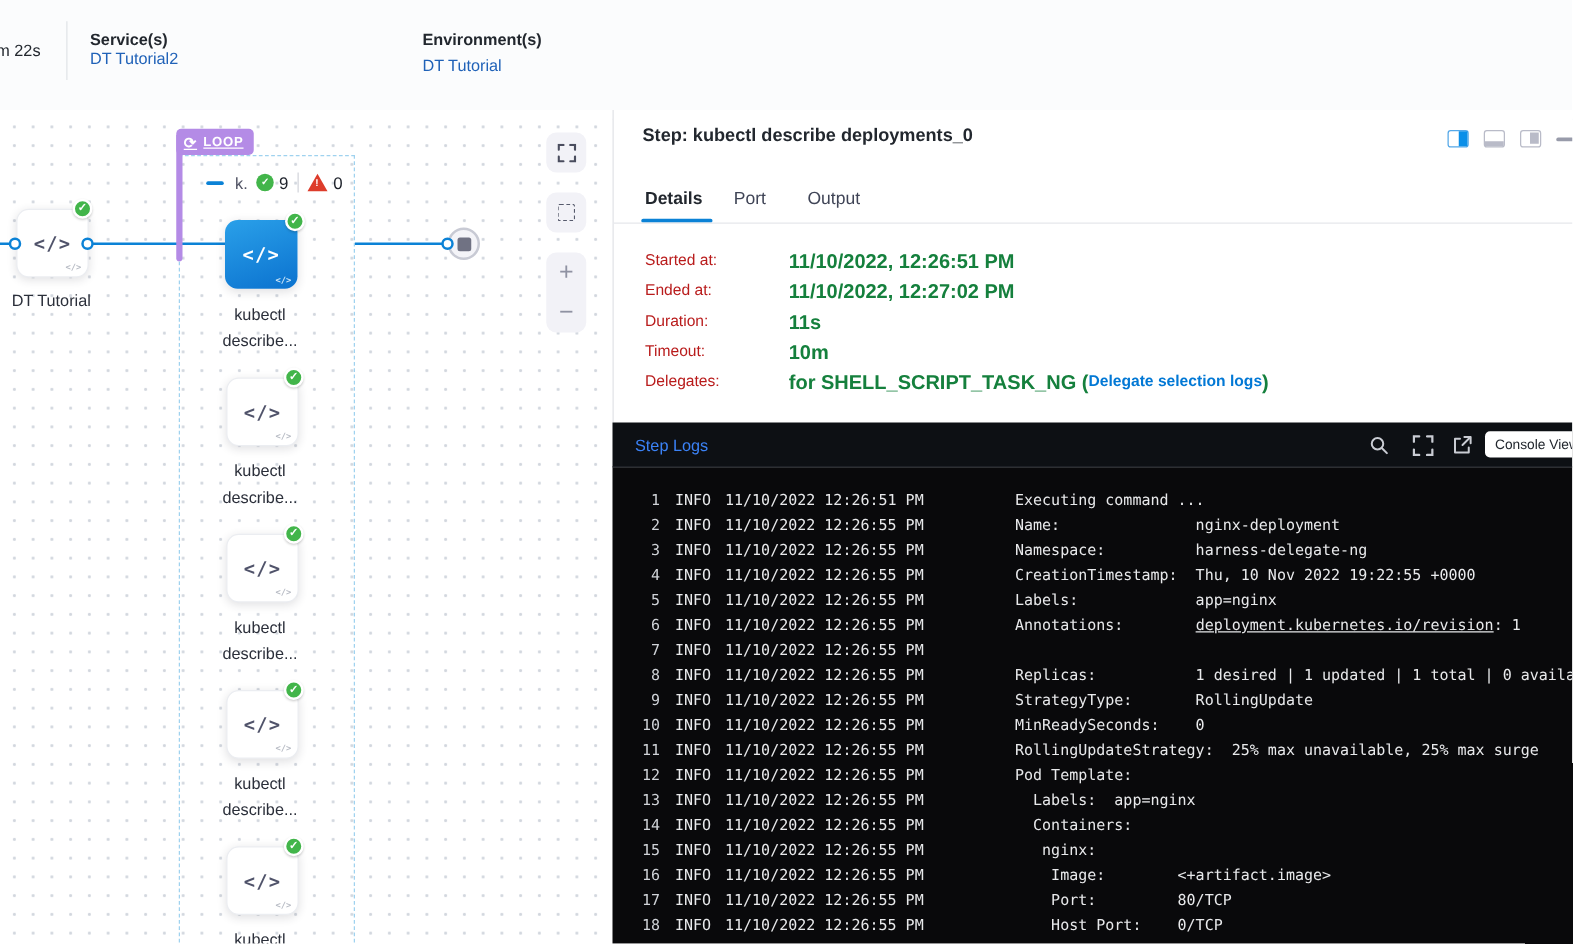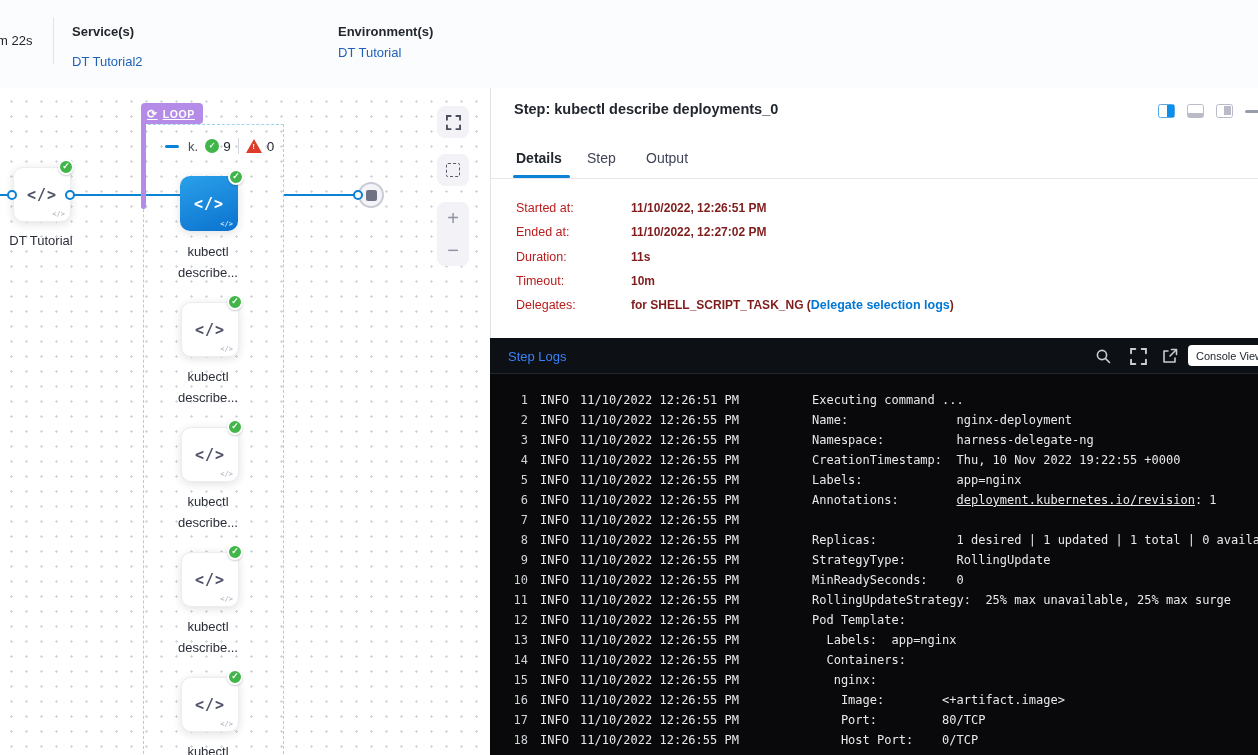--- a/index.html
+++ b/index.html
@@ -68,21 +68,21 @@
   .li-gray { border:1.5px solid #b9bbc8; background:#fff; }
   .li-gray .strip-b { position:absolute; left:0; bottom:0; width:100%; height:4px; background:#b9bbc8; }
   .li-gray .strip-r { position:absolute; right:1px; top:1px; width:7px; height:9px; background:#b9bbc8; }
   .mini-dash { width:14px; height:2.5px; background:#989baa; border-radius:2px; cursor:pointer; }
   .tab { font-size:14px; color:#3f4456; cursor:pointer; }
   .tab.active { font-weight:bold; color:#22272e; }
   .tab-underline { left:22px; top:87px; width:57px; height:3px; background:#0b82d6; border-radius:2px; }
   .tab-sep { left:0; top:90px; width:768px; height:1px; background:#e6e7ec; }
   .field-row { left:25px; display:flex; }
   .field-label { width:115px; font-size:12.5px; color:#b91c1c; }
-  .field-value { font-size:12px; font-weight:bold; color:#7f1d1d; white-space:pre; }
+  .field-value { font-size:16px; font-weight:bold; color:#15803d; white-space:pre; }
   .field-link { font-size:12.5px; font-weight:bold; color:#0278d5; cursor:pointer; }
 
   
   .logs-header { left:490px; top:338px; width:768px; height:36px; background:#0d1014;
     border-bottom:1px solid #23262c; overflow:hidden; }
   .logs-title { left:18px; top:11px; font-size:13px; color:#3b82f6; }
   .log-hicon { cursor:pointer; }
   .console-btn { left:698px; top:7px; height:21px; background:#fff; border-radius:4px; display:flex; align-items:center;
     padding:0 8px; font-size:11px; color:#22272e; white-space:nowrap; cursor:pointer; }
   .logs-body { left:490px; top:374px; width:768px; height:381px; background:#09090b; overflow:hidden;
@@ -97,21 +97,21 @@
 </head>
 <body>
 
 <div class="stage">
 
   <div class="abs topbar">
     <div class="abs duration">m 22s</div>
     <div class="abs vdiv"></div>
     <div class="abs" style="left:72px; top:24px;">
       <div class="kvlabel">Service(s)</div>
-      <div class="kvlink" style="margin-top:15px;">DT Tutorial2</div>
+      <div class="kvlink" style="margin-top:0;">DT Tutorial2</div>
     </div>
     <div class="abs" style="left:338px; top:24px;">
       <div class="kvlabel">Environment(s)</div>
       <div class="kvlink" style="margin-top:6px;">DT Tutorial</div>
     </div>
   </div>
 
   <div class="abs graph">
 
     <div class="abs edge" style="left:0; top:106px; width:181px;"></div>
@@ -223,21 +223,21 @@
     </div>
     <div class="abs layout-icon li-gray" style="left:696px; top:16px;">
       <span class="strip-b"></span>
     </div>
     <div class="abs layout-icon li-gray" style="left:725px; top:16px;">
       <span class="strip-r"></span>
     </div>
     <div class="abs mini-dash" style="left:754px; top:22px;"></div>
 
     <div class="abs tab active" style="left:25px; top:62px;">Details</div>
-    <div class="abs tab" style="left:96px; top:62px;">Step</div>
+    <div class="abs tab" style="left:96px; top:62px;">Port</div>
     <div class="abs tab" style="left:155px; top:62px;">Output</div>
     <div class="abs tab-underline"></div>
     <div class="abs tab-sep"></div>
 
     <div class="abs field-row" style="top:113px;">
       <span class="field-label">Started at:</span>
       <span class="field-value">11/10/2022, 12:26:51 PM</span>
     </div>
     <div class="abs field-row" style="top:137px;">
       <span class="field-label">Ended at:</span>

